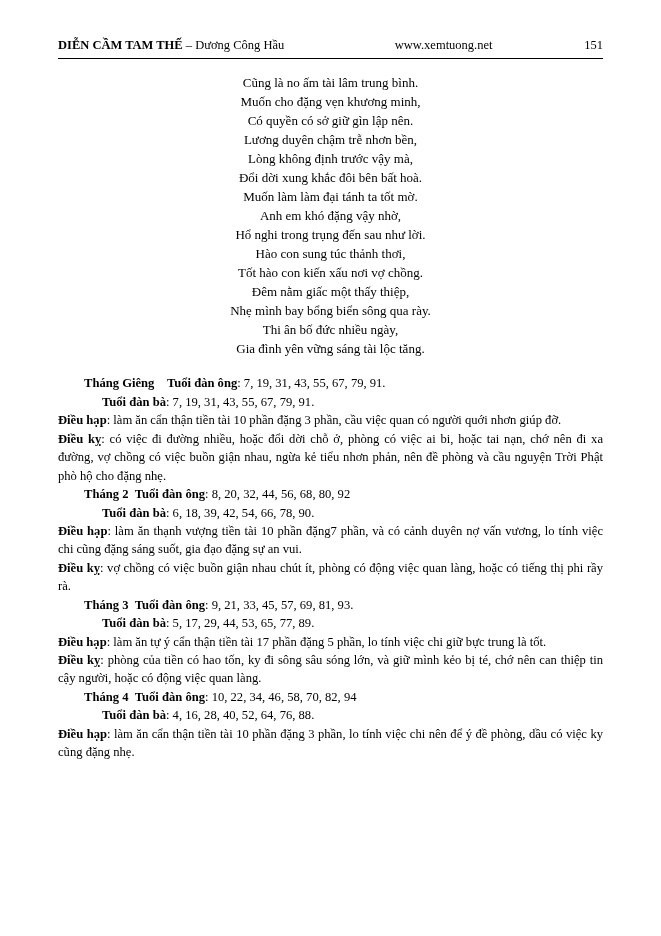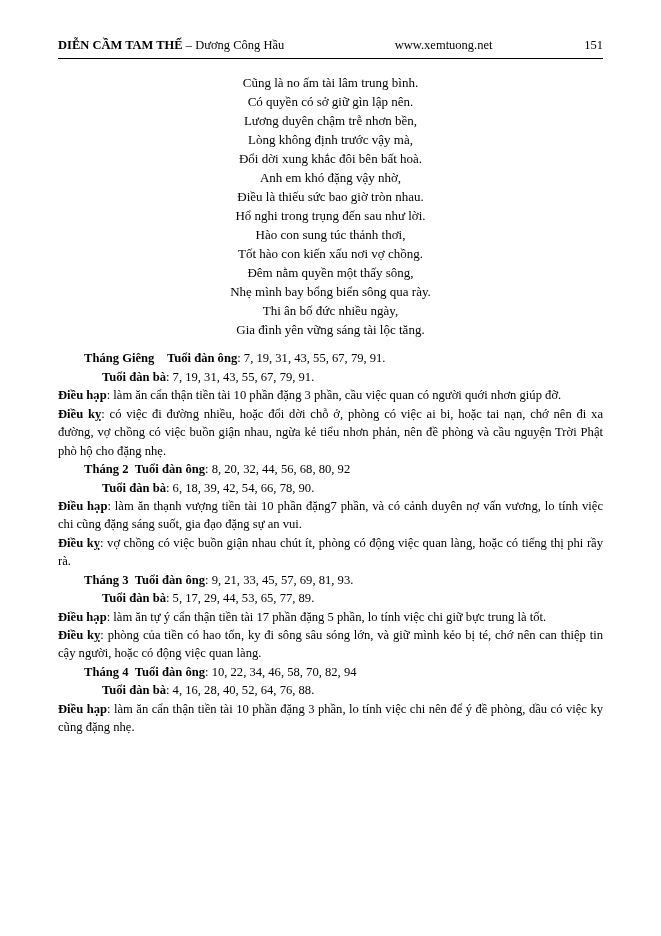--- a/index.html
+++ b/index.html
@@ -51,21 +51,21 @@
     font-size: 13px;
     line-height: 1.465;
   }
   .verse div {
     white-space: nowrap;
   }
   .body-text {
     font-size: 12.6px;
     line-height: 1.465;
     text-align: justify;
-    margin-top: 10px;
+    margin-top: 16px;
   }
   .para {
     margin: 0;
     text-indent: 0;
   }
   .para.indent1 {
     text-indent: 26px;
   }
   .para.indent2 {
     text-indent: 44px;
@@ -82,30 +82,31 @@
   <div class="header">
     <div class="header-left">
       <span>DIỄN CẦM TAM THẾ</span><span class="sub"> – Dương Công Hầu</span>
     </div>
     <div class="header-mid">www.xemtuong.net</div>
     <div class="header-right">151</div>
   </div>
 
   <div class="verse">
     <div>Cũng là no ấm tài lâm trung bình.</div>
+    <div>Muốn cho đặng vẹn khương minh,</div>
     <div>Có quyền có sở giữ gìn lập nên.</div>
     <div>Lương duyên chậm trễ nhơn bền,</div>
     <div>Lòng không định trước vậy mà,</div>
     <div>Đổi dời xung khắc đôi bên bất hoà.</div>
+    <div>Muốn làm làm đại tánh ta tốt mờ.</div>
     <div>Anh em khó đặng vậy nhờ,</div>
-    <div>Điều là thiếu sức bao giờ tròn nhau.</div>
     <div>Hổ nghi trong trụng đến sau như lời.</div>
     <div>Hào con sung túc thảnh thơi,</div>
     <div>Tốt hào con kiến xấu nơi vợ chồng.</div>
-    <div>Đêm nằm quyền một thấy sông,</div>
+    <div>Đêm nằm giấc một thấy thiệp,</div>
     <div>Nhẹ mình bay bổng biển sông qua rày.</div>
     <div>Thi ân bố đức nhiều ngày,</div>
     <div>Gia đình yên vững sáng tài lộc tăng.</div>
   </div>
 
   <div class="body-text">
 
     <p class="para indent1">
       <span class="b">Tháng Giêng</span>&nbsp;&nbsp;&nbsp;&nbsp;<span class="b">Tuổi đàn ông</span><span>: 7, 19, 31, 43, 55, 67, 79, 91.</span>
     </p>

